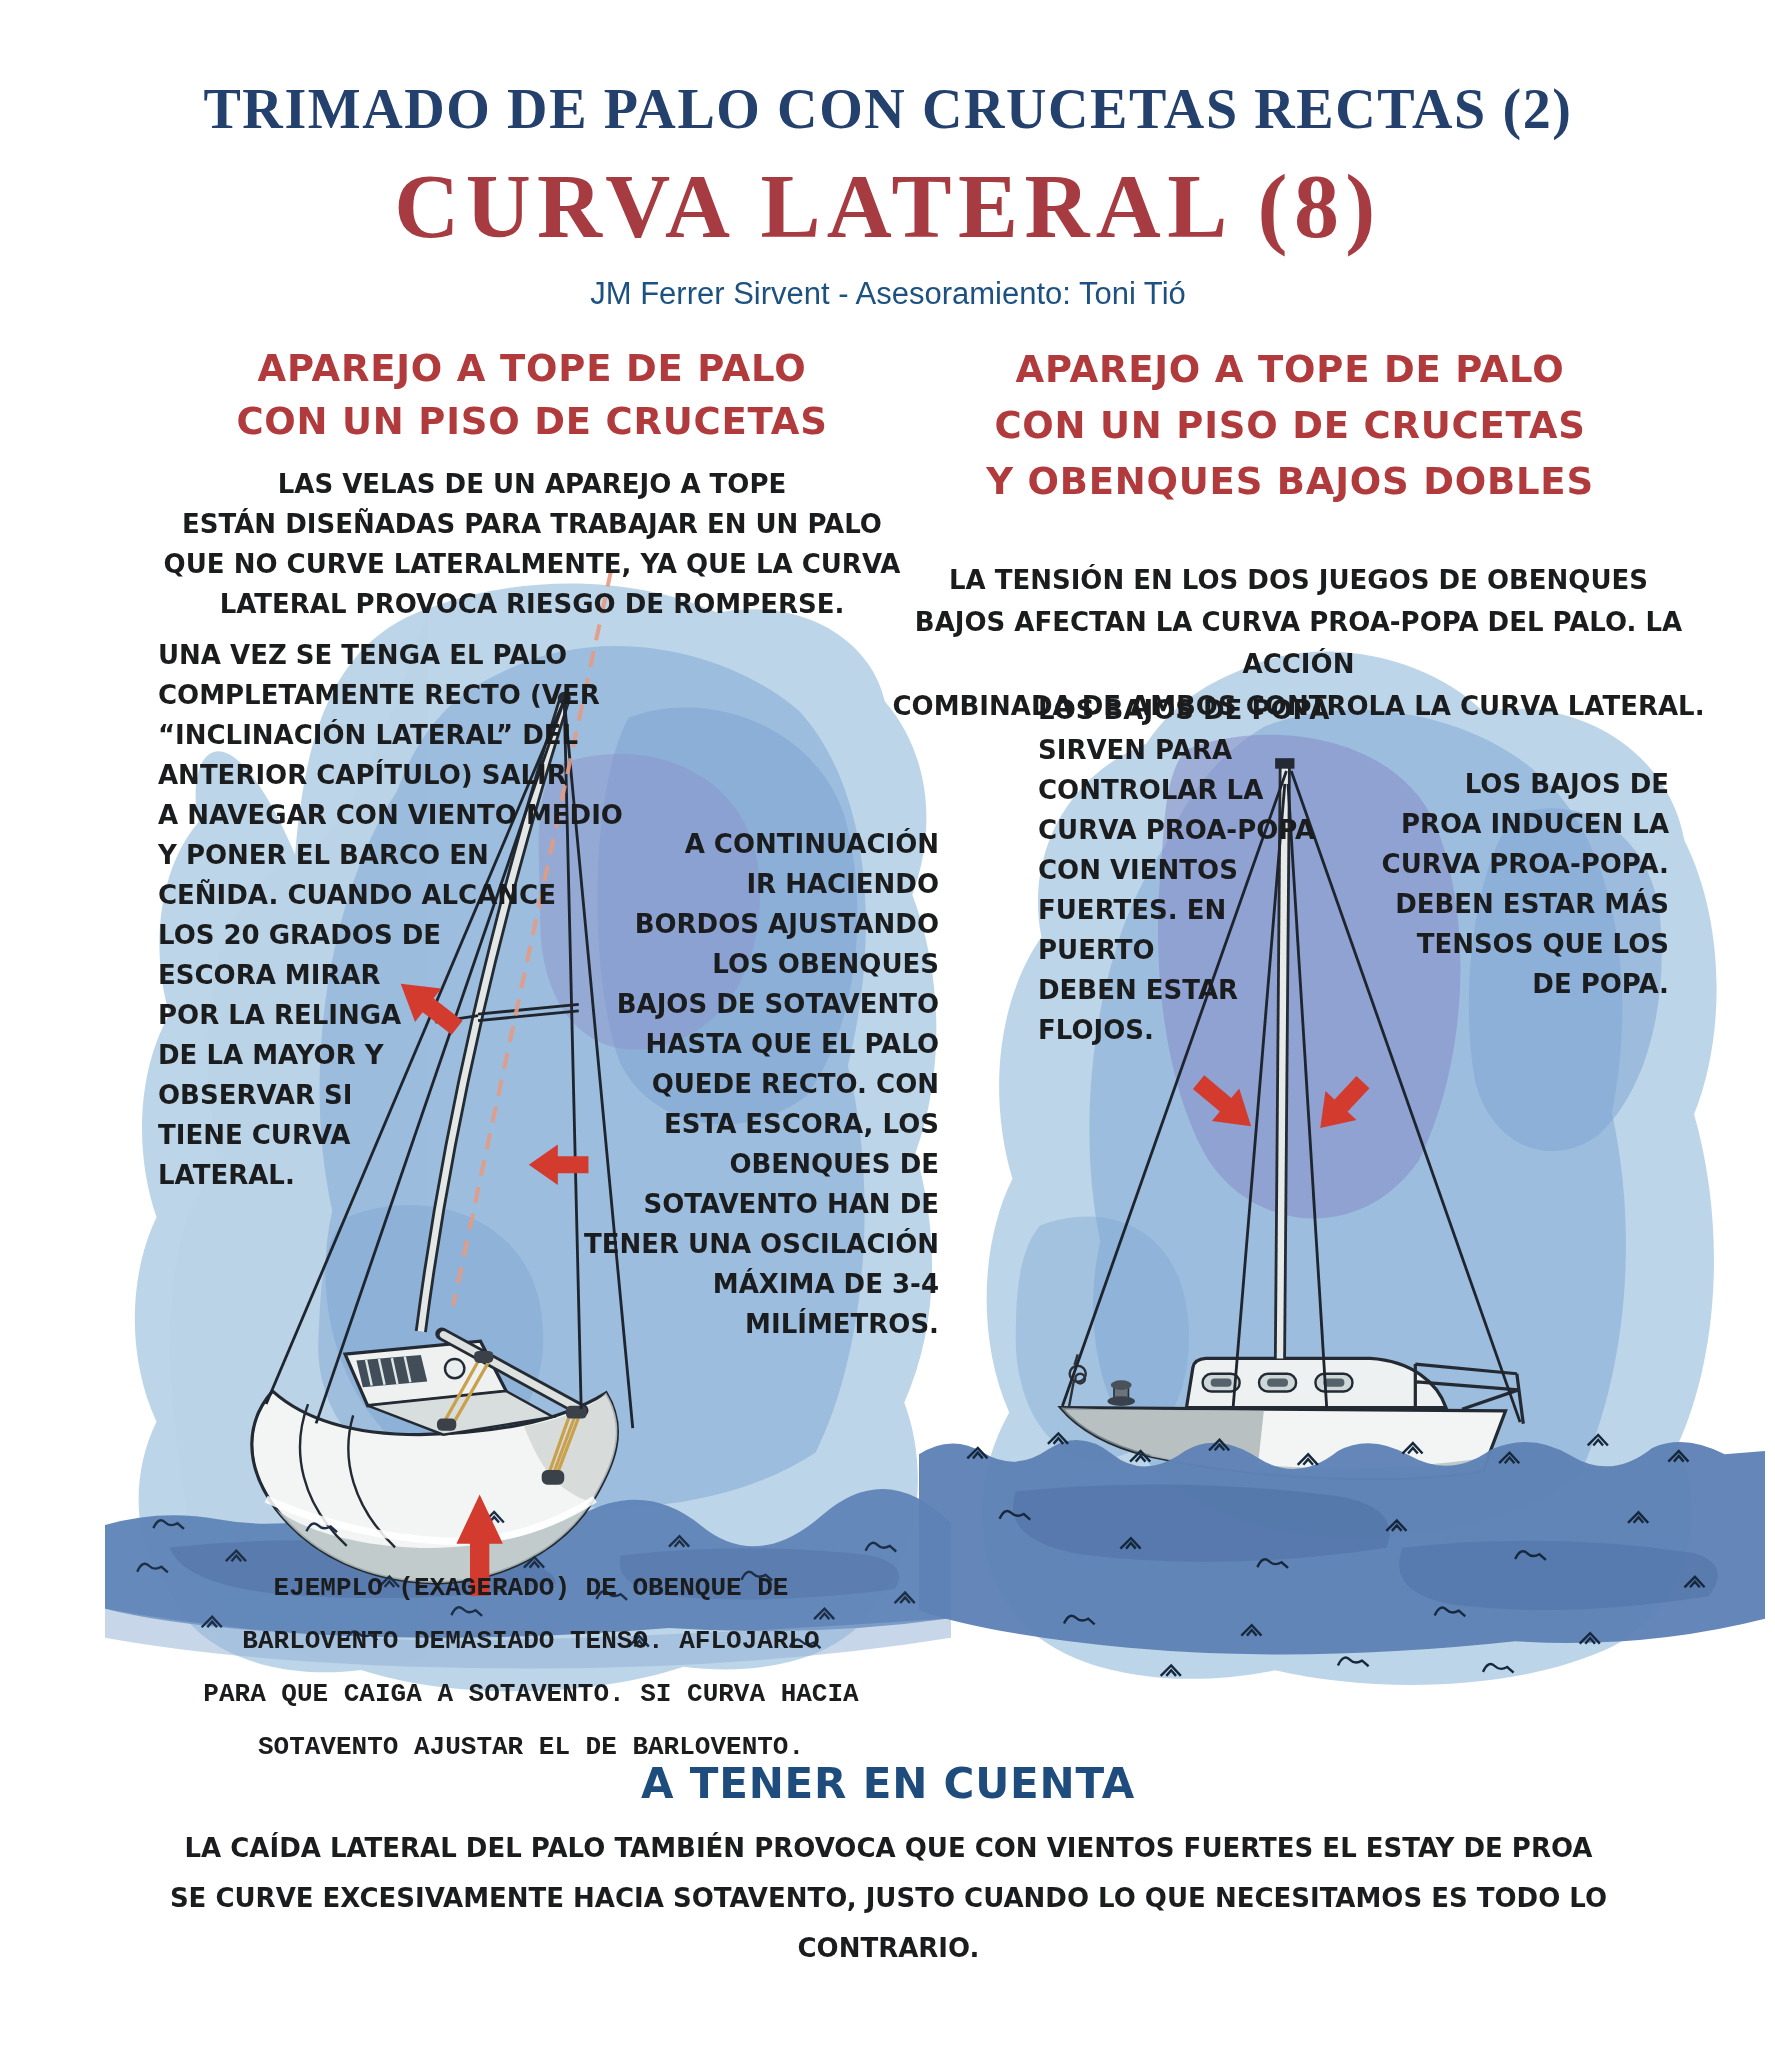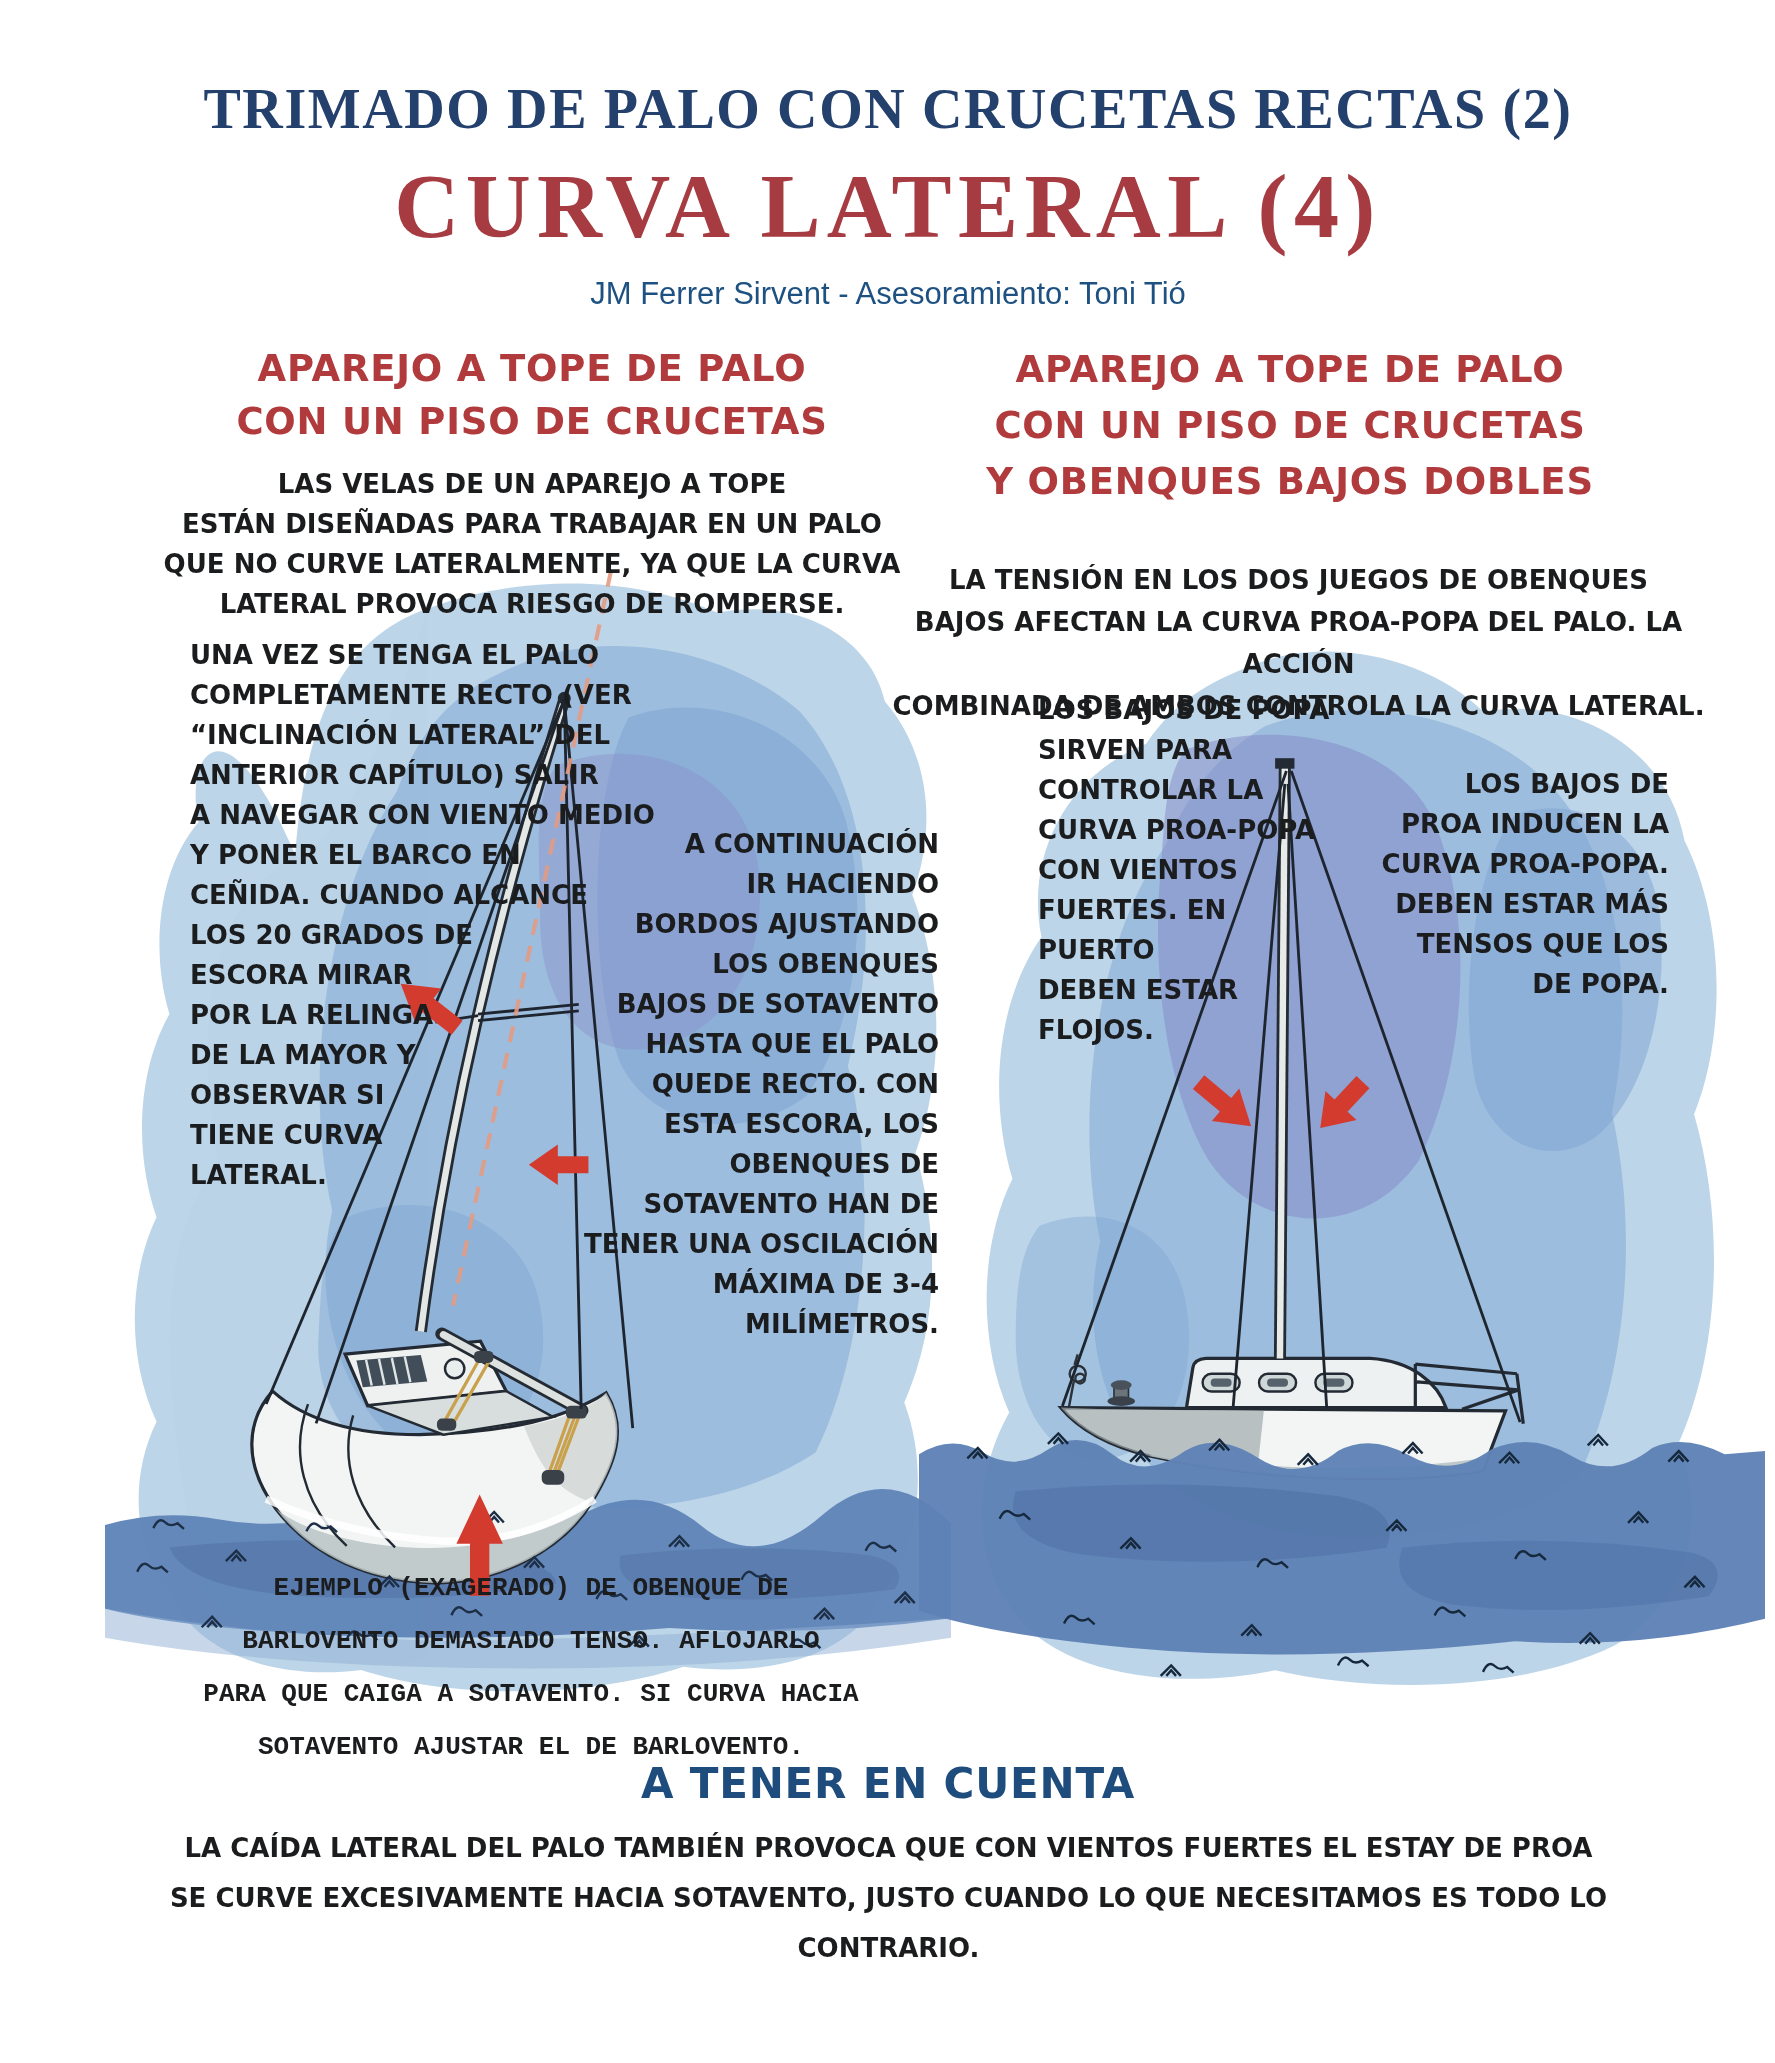--- a/index.html
+++ b/index.html
@@ -20,21 +20,21 @@
   .head-red{color:#b13a3c;}
   .blue-note{color:#1d5181;}
 
   #title1{left:0;top:77px;width:1776px;font-size:56px;letter-spacing:1.6px;}
   #title2{left:0;top:155px;width:1776px;font-size:90px;letter-spacing:6.4px;}
   #byline{left:0;top:276px;width:1776px;font-size:31px;font-weight:normal;
           font-family:"Liberation Sans","DejaVu Sans",sans-serif;}
 
   #left-heading{left:129px;top:342px;width:806px;font-size:37px;line-height:53px;letter-spacing:0.8px;}
   #left-intro{left:105px;top:464px;width:854px;font-size:26px;line-height:40px;}
-  #left-note-left{left:158px;top:635px;width:484px;font-size:26px;line-height:40px;margin-left:32px;}
+  #left-note-left{left:158px;top:635px;width:484px;font-size:26px;line-height:40px;}
   #left-note-right{left:516px;top:824px;width:423px;font-size:26px;line-height:40px;text-align:right;}
   #left-caption{left:160px;top:1562px;width:742px;font-size:26px;line-height:53px;font-family:Liberation Mono, monospace;}
 
   #right-heading{left:887px;top:342px;width:806px;font-size:37px;line-height:56px;letter-spacing:0.8px;}
   #right-intro{left:863px;top:520px;width:871px;font-size:26px;line-height:42px;margin-top:39px;}
   #right-note-left{left:1038px;top:690px;width:371px;font-size:26px;line-height:40px;}
   #right-note-right{left:1306px;top:764px;width:363px;font-size:26px;line-height:40px;text-align:right;}
 
   #footer-heading{left:0;top:1759px;width:1776px;font-size:42px;letter-spacing:0.8px;color:#1e4c7c;}
   #footer-text{left:81px;top:1823px;width:1615px;font-size:26px;line-height:50px;}
@@ -223,21 +223,21 @@
       </g>
     </g>
 
     <g fill="#d23b2e">
       <use href="#arr" transform="translate(347,582) rotate(40) scale(1.15,1.1)"></use>
       <use href="#arr" transform="translate(551,582) rotate(133) scale(1.05,1.1)"></use>
     </g>
   </svg>
 
   <div id="title1" class="abs center serif-title title-blue">TRIMADO DE PALO CON CRUCETAS RECTAS (2)</div>
-  <div id="title2" class="abs center serif-title title-red">CURVA LATERAL (4)</div>
+  <div id="title2" class="abs center serif-title title-red">CURVA LATERAL (8)</div>
   <div id="byline" class="abs center blue-note">JM Ferrer Sirvent - Asesoramiento: Toni Tió</div>
 
   <div id="left-heading" class="abs center comic head-red pre">APAREJO A TOPE DE PALO
 CON UN PISO DE CRUCETAS</div>
   <div id="left-intro" class="abs center comic pre">LAS VELAS DE UN APAREJO A TOPE
 ESTÁN DISEÑADAS PARA TRABAJAR EN UN PALO
 QUE NO CURVE LATERALMENTE, YA QUE LA CURVA
 LATERAL PROVOCA RIESGO DE ROMPERSE.</div>
   <div id="left-note-left" class="abs comic pre">UNA VEZ SE TENGA EL PALO
 COMPLETAMENTE RECTO (VER

